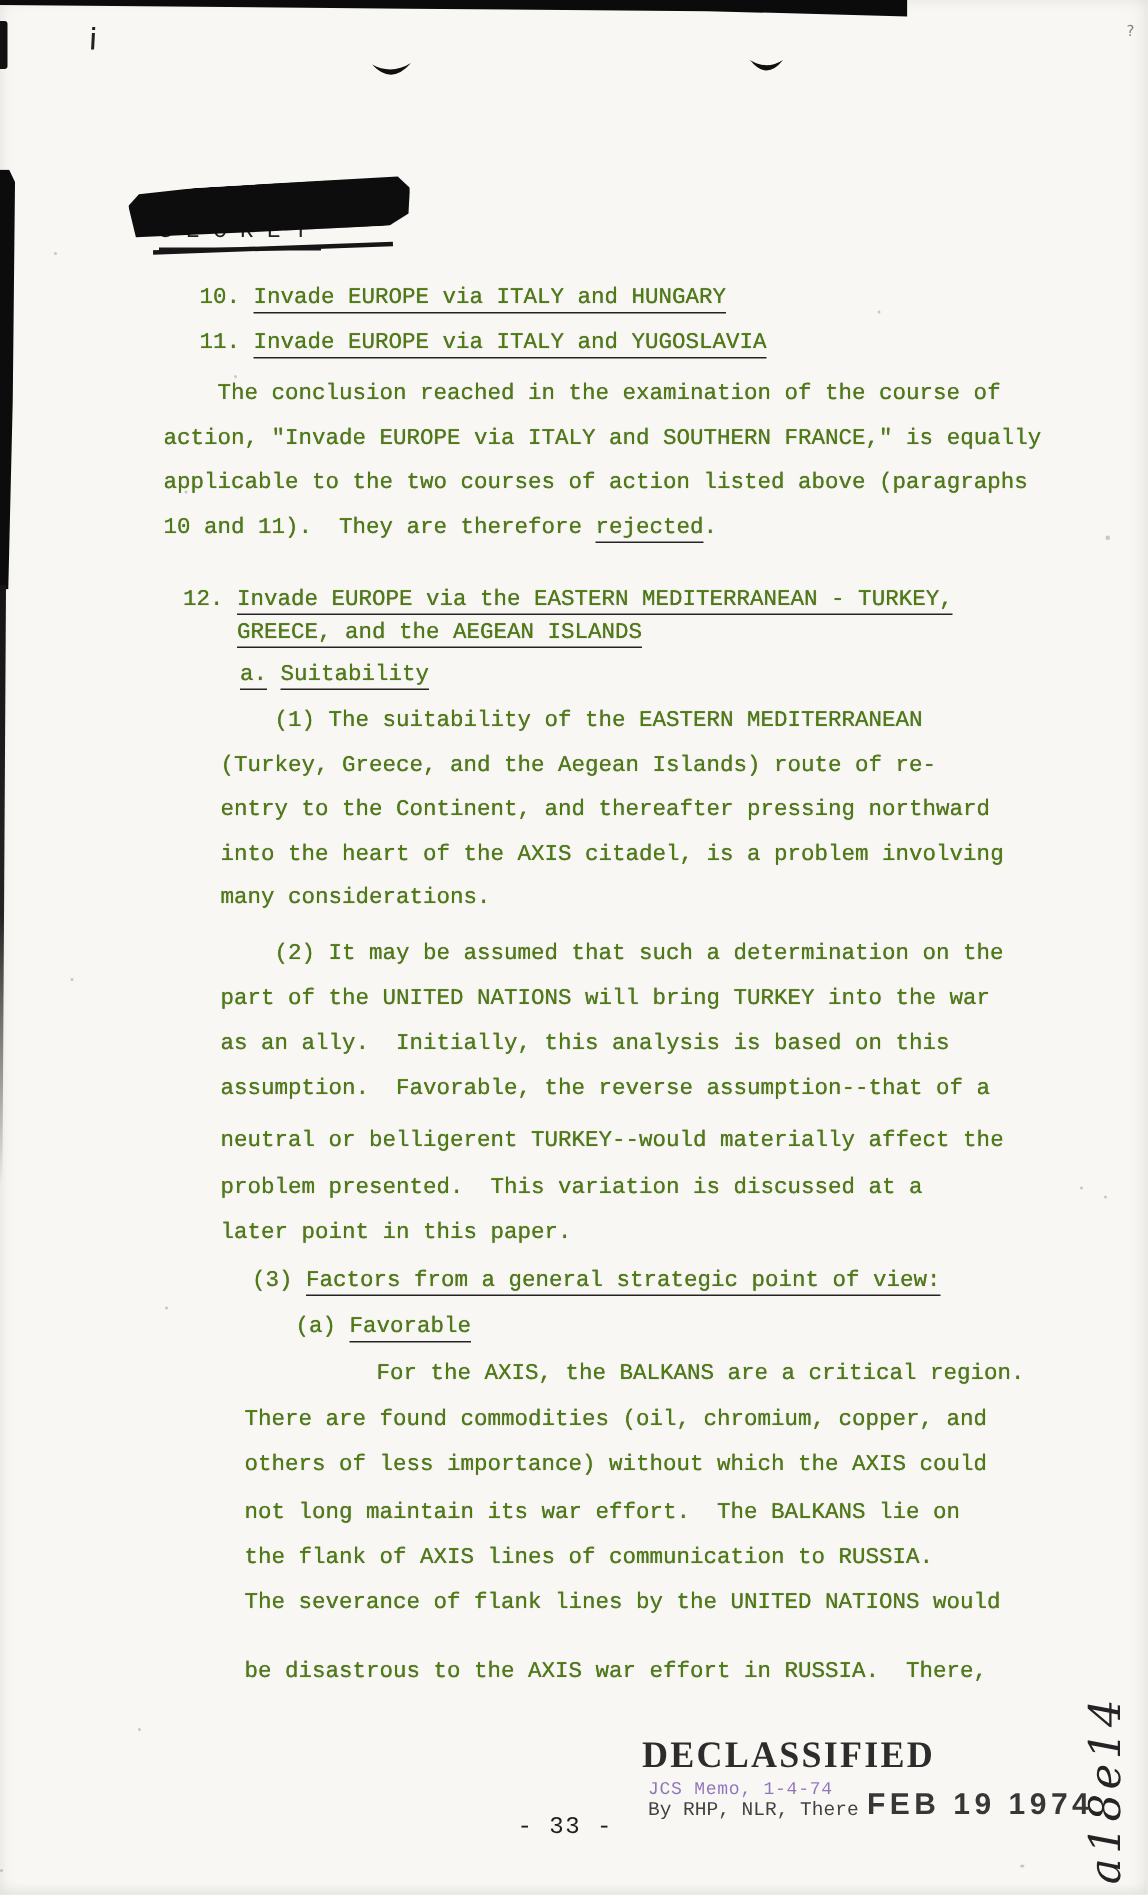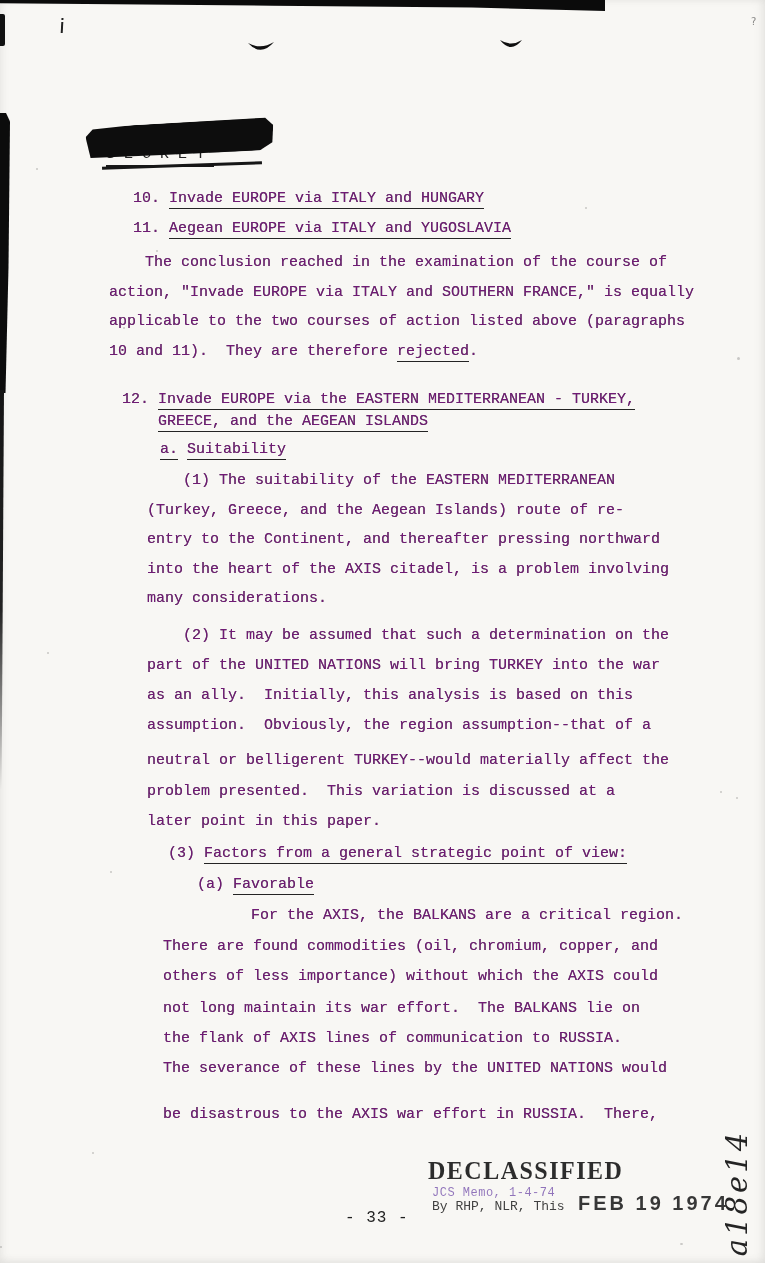--- a/index.html
+++ b/index.html
@@ -6,21 +6,21 @@
   body{width:765px;height:1263px;overflow:hidden;background:#e9e9e6;}
   .page{
     position:relative;width:765px;height:1263px;background:#f8f7f4;
     box-shadow:inset -4px 0 10px rgba(0,0,0,.05), inset 0 -3px 8px rgba(0,0,0,.04), inset 4px 0 10px rgba(0,0,0,.03);
     font-family:"Liberation Mono", monospace;
   }
   
   .tw-line{
     position:absolute;white-space:pre;
     font:15px/1.25 "Liberation Mono", monospace;
-    color:#701a75;
+    color:#4d7c0f;
     text-shadow:0 0 .5px rgba(20,20,20,.65);
     letter-spacing:0;
     text-align:center;
   }
   .tw-line .u{border-bottom:1.5px solid #242424;padding-bottom:1px;}
   
   .top-bar{position:absolute;top:0;left:160;width:605px;height:12px;background:#0b0b0b;
     clip-path:polygon(0 0,100% 0,100% 92%,78% 62%,45% 48%,0 28%);}
   .corner-mark{position:absolute;top:14px;left:0;width:5px;height:32px;background:#111;border-radius:0 2px 2px 0;}
   .left-band{position:absolute;top:113px;left:0;width:10px;height:280px;background:#0c0c0c;
@@ -75,54 +75,54 @@
   </svg>
 
   <div class="secret-wrap">
     <div class="secret-letters">SECRET</div>
     <div class="secret-blob"></div>
     <div class="secret-underline"></div>
   </div>
 
   <div id="doc-body">
       <div class="tw-line" style="left: 133px; top: 190px;"><span>10. </span><span class="u">Invade EUROPE via ITALY and HUNGARY</span></div>
-      <div class="tw-line" style="left: 133px; top: 220px;"><span>11. </span><span class="u">Aegean EUROPE via ITALY and YUGOSLAVIA</span></div>
+      <div class="tw-line" style="left: 133px; top: 220px;"><span>11. </span><span class="u">Invade EUROPE via ITALY and YUGOSLAVIA</span></div>
       <div class="tw-line" style="left: 145px; top: 254px;"><span>The conclusion reached in the examination of the course of</span></div>
       <div class="tw-line" style="left: 109px; top: 284px;"><span>action, "Invade EUROPE via ITALY and SOUTHERN FRANCE," is equally</span></div>
       <div class="tw-line" style="left: 109px; top: 313px;"><span>applicable to the two courses of action listed above (paragraphs</span></div>
       <div class="tw-line" style="left: 109px; top: 343px;"><span>10 and 11).  They are therefore </span><span class="u">rejected</span><span>.</span></div>
       <div class="tw-line" style="left: 122px; top: 391px;"><span>12. </span><span class="u">Invade EUROPE via the EASTERN MEDITERRANEAN - TURKEY,</span></div>
       <div class="tw-line" style="left: 158px; top: 413px;"><span class="u">GREECE, and the AEGEAN ISLANDS</span></div>
       <div class="tw-line" style="left: 160px; top: 441px;"><span class="u">a.</span><span> </span><span class="u">Suitability</span></div>
       <div class="tw-line" style="left: 183px; top: 472px;"><span>(1) The suitability of the EASTERN MEDITERRANEAN</span></div>
       <div class="tw-line" style="left: 147px; top: 502px;"><span>(Turkey, Greece, and the Aegean Islands) route of re-</span></div>
       <div class="tw-line" style="left: 147px; top: 531px;"><span>entry to the Continent, and thereafter pressing northward</span></div>
       <div class="tw-line" style="left: 147px; top: 561px;"><span>into the heart of the AXIS citadel, is a problem involving</span></div>
       <div class="tw-line" style="left: 147px; top: 590px;"><span>many considerations.</span></div>
       <div class="tw-line" style="left: 183px; top: 627px;"><span>(2) It may be assumed that such a determination on the</span></div>
       <div class="tw-line" style="left: 147px; top: 657px;"><span>part of the UNITED NATIONS will bring TURKEY into the war</span></div>
       <div class="tw-line" style="left: 147px; top: 687px;"><span>as an ally.  Initially, this analysis is based on this</span></div>
-      <div class="tw-line" style="left: 147px; top: 717px;"><span>assumption.  Obviously, the region assumption--that of a</span></div>
+      <div class="tw-line" style="left: 147px; top: 717px;"><span>assumption.  Favorable, the reverse assumption--that of a</span></div>
       <div class="tw-line" style="left: 147px; top: 752px;"><span>neutral or belligerent TURKEY--would materially affect the</span></div>
       <div class="tw-line" style="left: 147px; top: 783px;"><span>problem presented.  This variation is discussed at a</span></div>
       <div class="tw-line" style="left: 147px; top: 813px;"><span>later point in this paper.</span></div>
       <div class="tw-line" style="left: 168px; top: 845px;"><span>(3) </span><span class="u">Factors from a general strategic point of view:</span></div>
       <div class="tw-line" style="left: 197px; top: 876px;"><span>(a) </span><span class="u">Favorable</span></div>
       <div class="tw-line" style="left: 251px; top: 907px;"><span>For the AXIS, the BALKANS are a critical region.</span></div>
       <div class="tw-line" style="left: 163px; top: 938px;"><span>There are found commodities (oil, chromium, copper, and</span></div>
       <div class="tw-line" style="left: 163px; top: 968px;"><span>others of less importance) without which the AXIS could</span></div>
       <div class="tw-line" style="left: 163px; top: 1000px;"><span>not long maintain its war effort.  The BALKANS lie on</span></div>
       <div class="tw-line" style="left: 163px; top: 1030px;"><span>the flank of AXIS lines of communication to RUSSIA.</span></div>
-      <div class="tw-line" style="left: 163px; top: 1060px;"><span>The severance of these lines by the UNITED NATIONS would</span></div>
+      <div class="tw-line" style="left: 163px; top: 1060px;"><span>The severance of flank lines by the UNITED NATIONS would</span></div>
       <div class="tw-line" style="left: 163px; top: 1090px; margin-top: 16px;"><span>be disastrous to the AXIS war effort in RUSSIA.  There,</span></div>
     </div>
 
   <div class="stamp-title">DECLASSIFIED</div>
   <div class="stamp-memo">JCS Memo, 1-4-74</div>
-  <div class="stamp-by">By RHP, NLR, This</div>
+  <div class="stamp-by">By RHP, NLR, There</div>
   <div class="date-stamp">FEB 19 1974</div>
 
   <div class="page-number">- 33 -</div>
 
   <div class="handwritten">a18e14</div>
 
   <div class="speck" style="left:36px;top:168px;"></div>
   <div class="speck" style="left:585px;top:207px;"></div>
   <div class="speck" style="left:737px;top:357px;width:3px;height:3px;"></div>
   <div class="speck" style="left:720px;top:791px;"></div>

